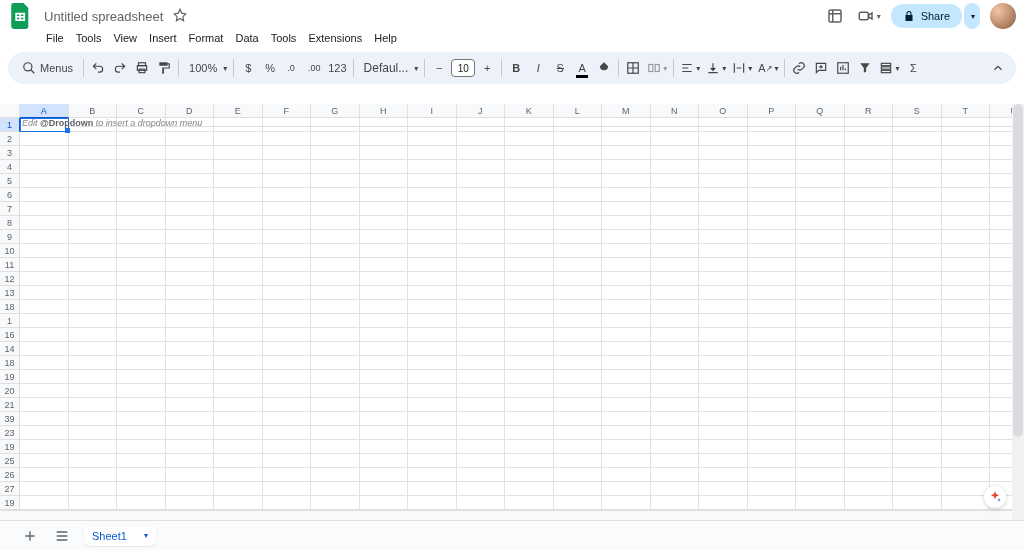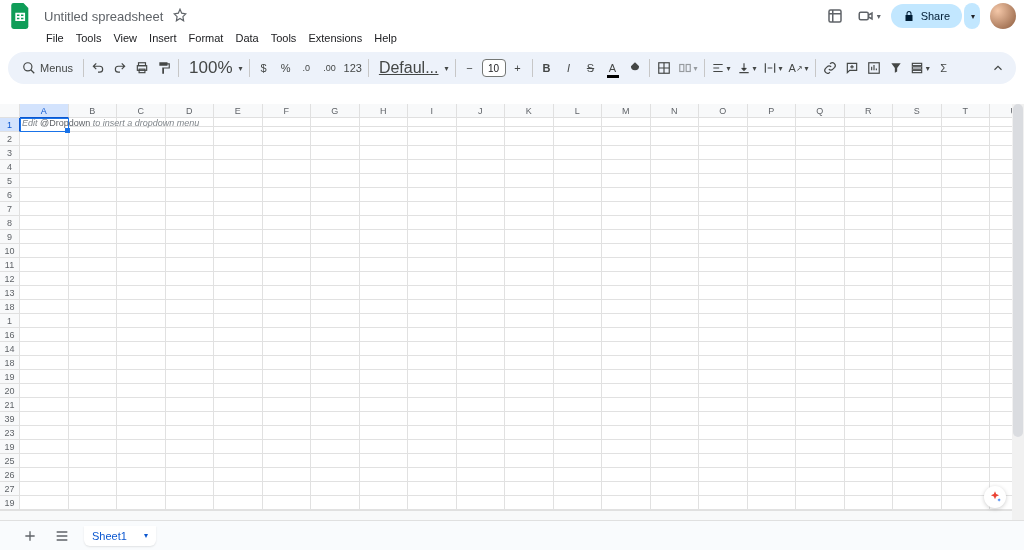--- a/index.html
+++ b/index.html
@@ -22,22 +22,22 @@
 
 .menu-bar { display: flex; align-items: center; height: 20px; padding: 0 8px 0 40px; }
 .menu-item { padding: 2px 6px; font-size: 11px; color: #202124; cursor: pointer; border-radius: 4px; }
 
 
 .toolbar-wrap { padding: 4px 8px; }
 .toolbar { display: flex; align-items: center; height: 32px; background: #edf2fa; border-radius: 20px; padding: 0 8px; gap: 2px; }
 .tb-btn { min-width: 20px; height: 24px; display: flex; align-items: center; justify-content: center; color: #444746; cursor: pointer; border-radius: 4px; padding: 0 2px; }
 .tb-sep { width: 1px; height: 18px; background: #c7c7c7; margin: 0 2px; }
 .tb-text { font-size: 11px; }
-.zoom-box { font-size: 17px; padding: 0 4px; text-align: center; }
-.font-box { font-size: 16px; padding: 0 4px; min-width: 40px; text-decoration: underline; }
+.zoom-box { font-size: 11px; padding: 0 4px; text-align: center; }
+.font-box { font-size: 12px; padding: 0 4px; min-width: 40px; }
 .font-size-box { border: 1px solid #747775; border-radius: 4px; width: 24px; height: 18px; display: flex; align-items: center; justify-content: center; font-size: 10px; background: #fff; }
 .dropdown-arrow { font-size: 8px; margin-left: 2px; }
 .menus-btn { display: flex; align-items: center; gap: 4px; padding: 0 6px; }
 .collapse-btn { margin-left: auto; }
 .text-color-btn { position: relative; }
 .text-color-underline { position: absolute; bottom: 2px; left: 4px; right: 4px; height: 3px; background: #000; }
 
 
 .namebox-row { display: flex; align-items: center; height: 20px; border-bottom: 1px solid #e0e0e0; margin-top: 19px; }
 .name-box { width: 44px; font-size: 10px; padding: 0 6px; display: flex; align-items: center; color: #444; }
@@ -50,21 +50,21 @@
 .grid { display: grid; }
 .corner-cell { background: #f8f9fa; border-right: 1px solid #e0e0e0; border-bottom: 1px solid #e0e0e0; width: 20px; height: 14px; }
 .col-header { background: #f8f9fa; border-right: 1px solid #e0e0e0; border-bottom: 1px solid #e0e0e0; text-align: center; font-size: 9px; color: #5f6368; height: 14px; line-height: 14px; cursor: pointer; }
 .col-header.selected { background: #d3e3fd; color: #0b57d0; border-bottom: 1px solid #0b57d0; }
 .row-header { background: #f8f9fa; border-right: 1px solid #e0e0e0; border-bottom: 1px solid #e0e0e0; text-align: center; font-size: 9px; color: #5f6368; width: 20px; height: 14px; line-height: 14px; cursor: pointer; }
 .row-header.selected { background: #d3e3fd; color: #0b57d0; border-right: 1px solid #0b57d0; }
 .cell { border-right: 1px solid #e1e1e1; border-bottom: 1px solid #e1e1e1; height: 14px; font-size: 9px; padding: 0 2px; position: relative; }
 .cell.active { outline: 1px solid #1a73e8; outline-offset: -1px; z-index: 2; background: #fff; }
 .cell.active::after { content: ''; position: absolute; right: -2px; bottom: -2px; width: 5px; height: 5px; background: #1a73e8; z-index: 3; }
 .hint-text { position: absolute; top: 0; left: 2px; font-size: 9px; color: #80868b; font-style: italic; white-space: nowrap; z-index: 1; }
-.hint-text .bold { font-weight: normal; font-style: normal; color: #5f6368; }
+.hint-text .bold { font-weight: bold; font-style: normal; color: #5f6368; }
 
 
 .vscroll { position: absolute; right: 0; top: 104px; bottom: 30px; width: 12px; background: #f1f1f1; }
 .vscroll-thumb { position: absolute; top: 0; left: 1px; right: 1px; height: 80%; background: #dadce0; border-radius: 6px; }
 .hscroll { position: absolute; left: 0; right: 12px; bottom: 30px; height: 10px; background: #f8f9fa; border-top: 1px solid #e0e0e0; }
 
 
 .explore-btn { position: absolute; right: 18px; bottom: 42px; width: 22px; height: 22px; border-radius: 50%; background: #fff; box-shadow: 0 1px 4px rgba(0,0,0,.2); display: flex; align-items: center; justify-content: center; cursor: pointer; }
 
 

